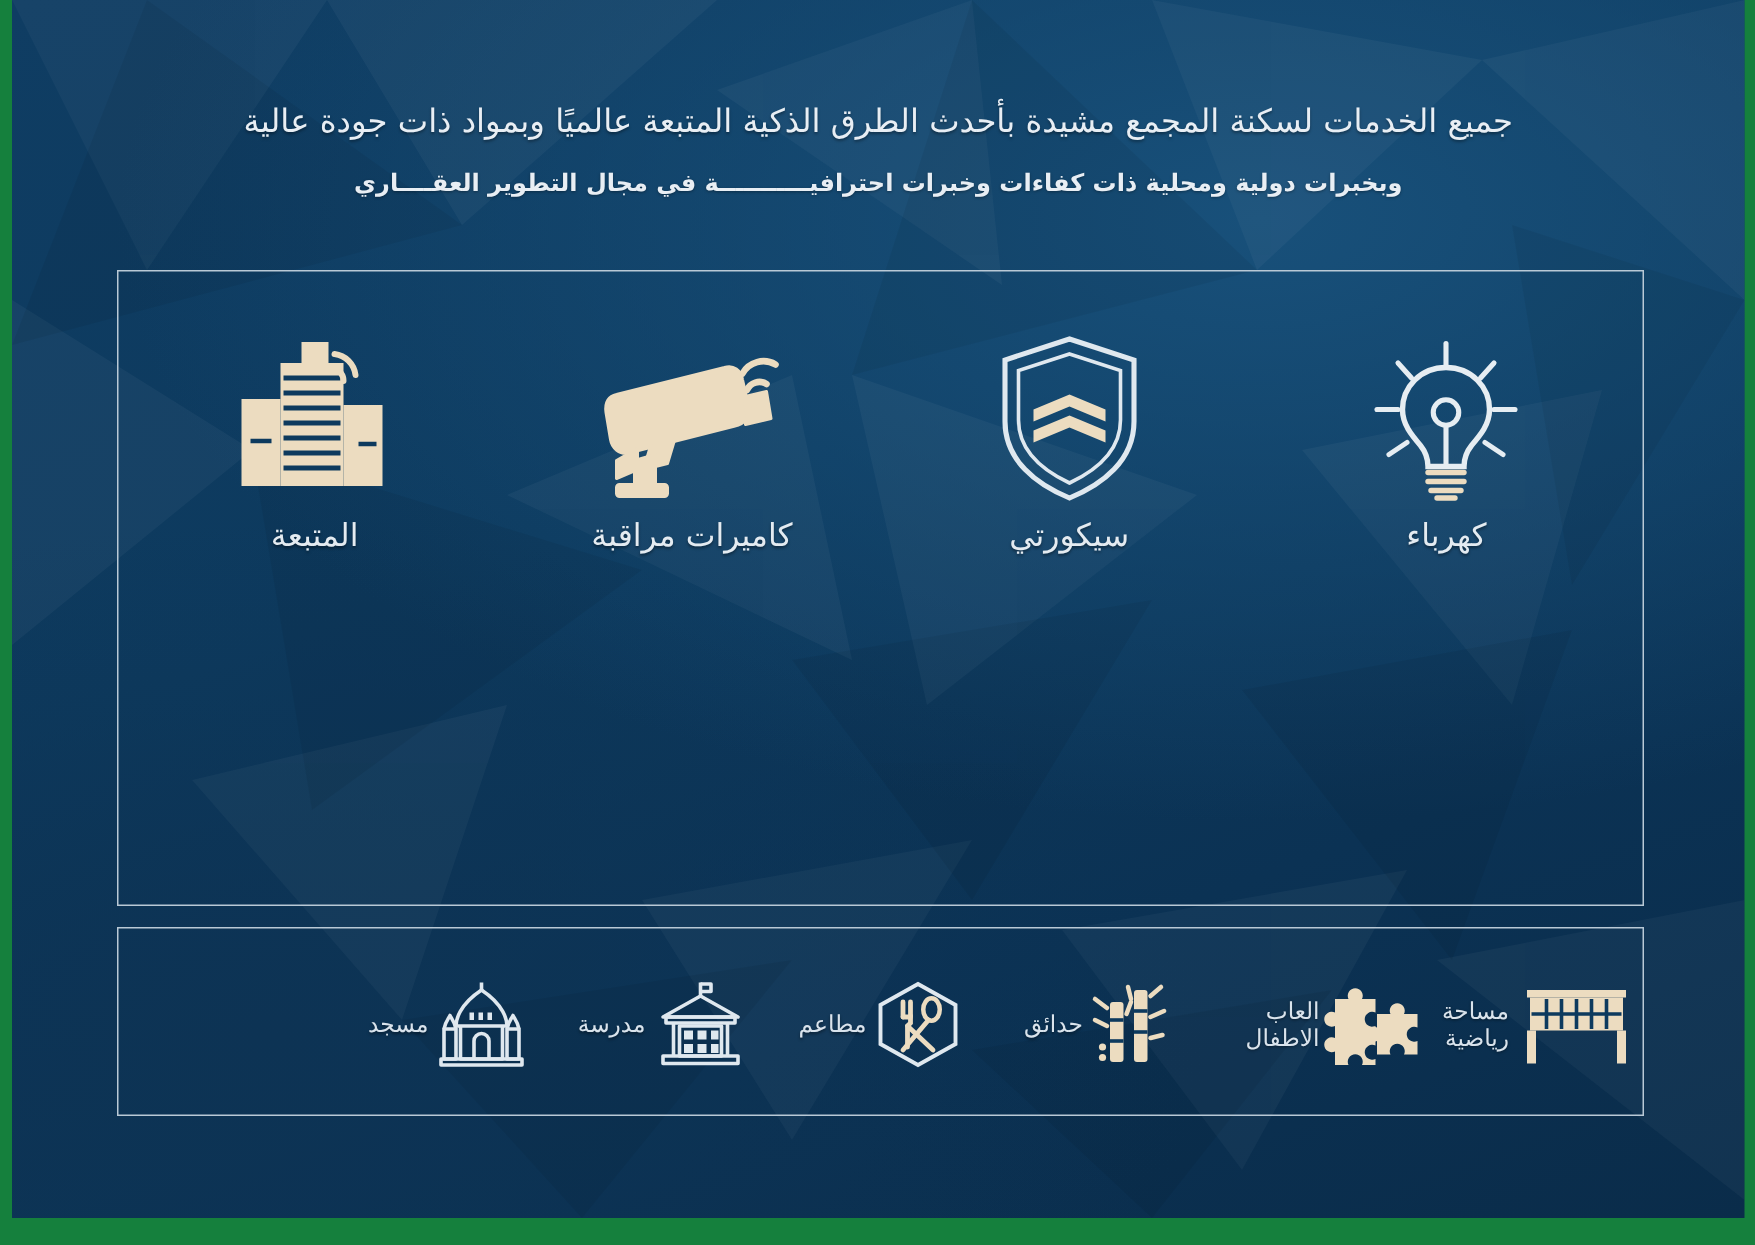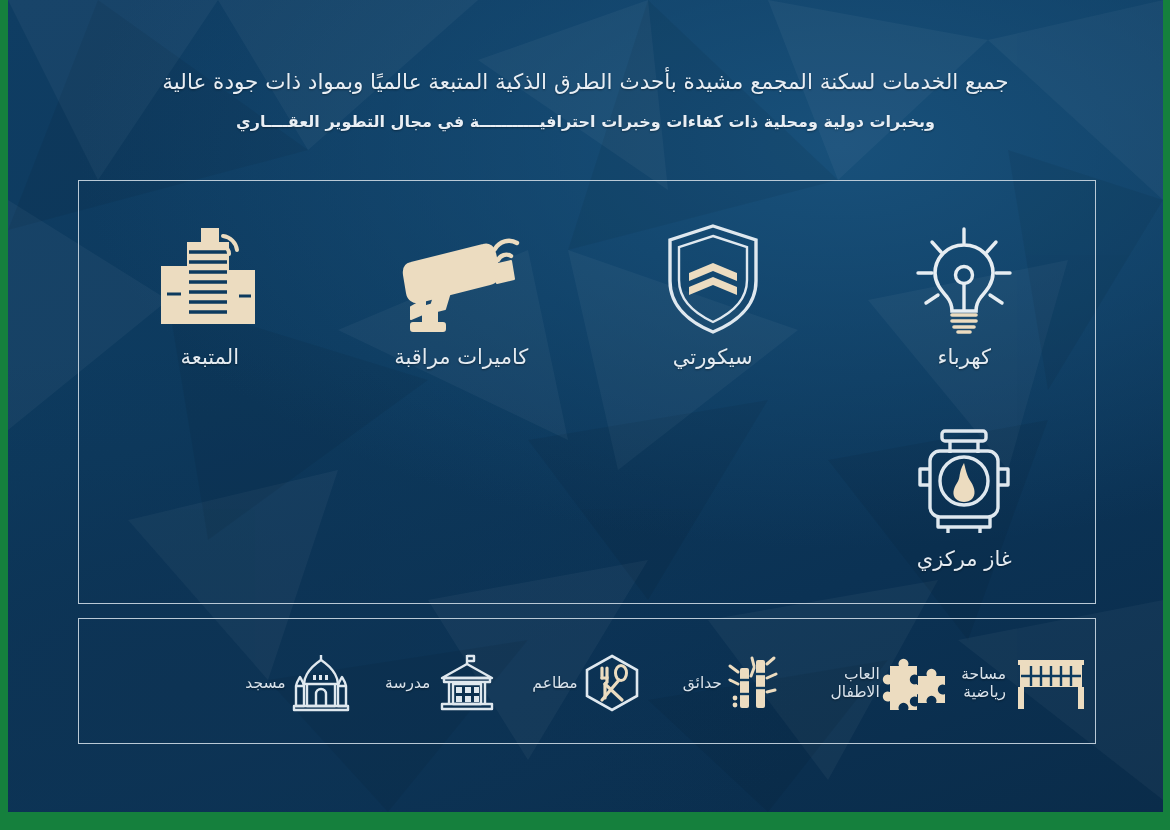--- a/index.html
+++ b/index.html
@@ -256,40 +256,20 @@
               <path d="M70 12 A16 16 0 0 1 84 26"></path>
               <path d="M70 22 A8 8 0 0 1 76 30"></path>
             </g>
             <circle cx="69" cy="33" r="3" fill="#ecdcc0"></circle>
           </svg>
         </div>
         <div class="lbl">المتبعة</div>
       </div>
 
 
-      <div class="svc">
-        <div class="ico">
-          <svg width="112" height="112" viewBox="0 0 112 112">
-            <g fill="none" stroke="#dfe8ef" stroke-width="3.4" stroke-linejoin="round">
-              <rect x="34" y="6" width="44" height="10" rx="3"></rect>
-              <line x1="42" y1="16" x2="42" y2="28"></line>
-              <line x1="70" y1="16" x2="70" y2="28"></line>
-              <rect x="22" y="26" width="68" height="66" rx="10"></rect>
-              <path d="M22 44 L12 44 L12 60 L22 60"></path>
-              <path d="M90 44 L100 44 L100 60 L90 60"></path>
-              <circle cx="56" cy="56" r="24"></circle>
-              <path d="M30 92 L30 102 L82 102 L82 92"></path>
-              <line x1="40" y1="102" x2="40" y2="108"></line>
-              <line x1="72" y1="102" x2="72" y2="108"></line>
-            </g>
-            <path d="M56 38 C50 48 53 52 49 58 C45 64 44 70 48 74 C52 78 60 78 64 74 C68 70 67 63 63 57 C59 51 58 46 56 38 Z" fill="#ecdcc0"></path>
-          </svg>
-        </div>
-        <div class="lbl">غاز مركزي</div>
-      </div>
     </div>
 
     <div class="panel" id="panel-amen"></div>
 
     <div id="amenities">
 
       <div class="amn">
         <div class="ico">
           <svg width="82" height="54" viewBox="0 0 82 54">
             <g fill="#ecdcc0">

